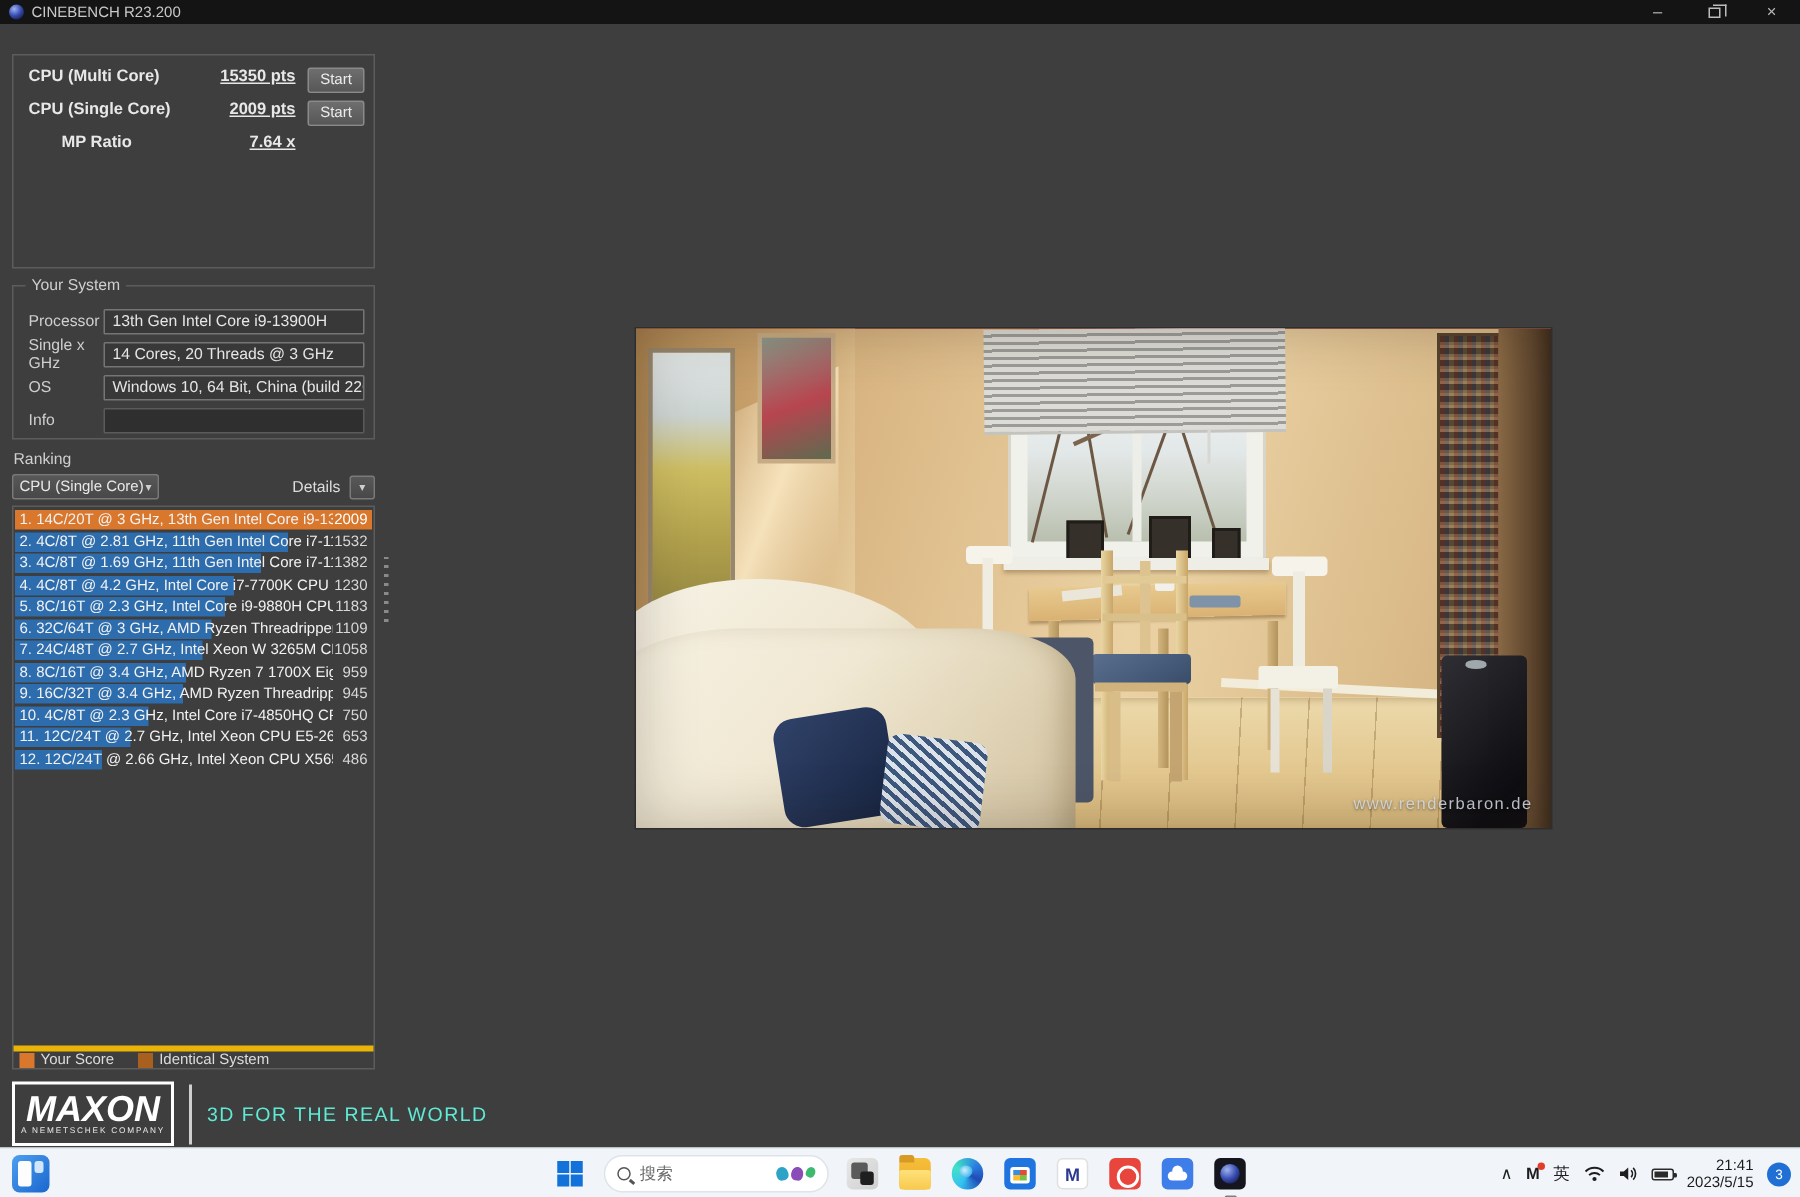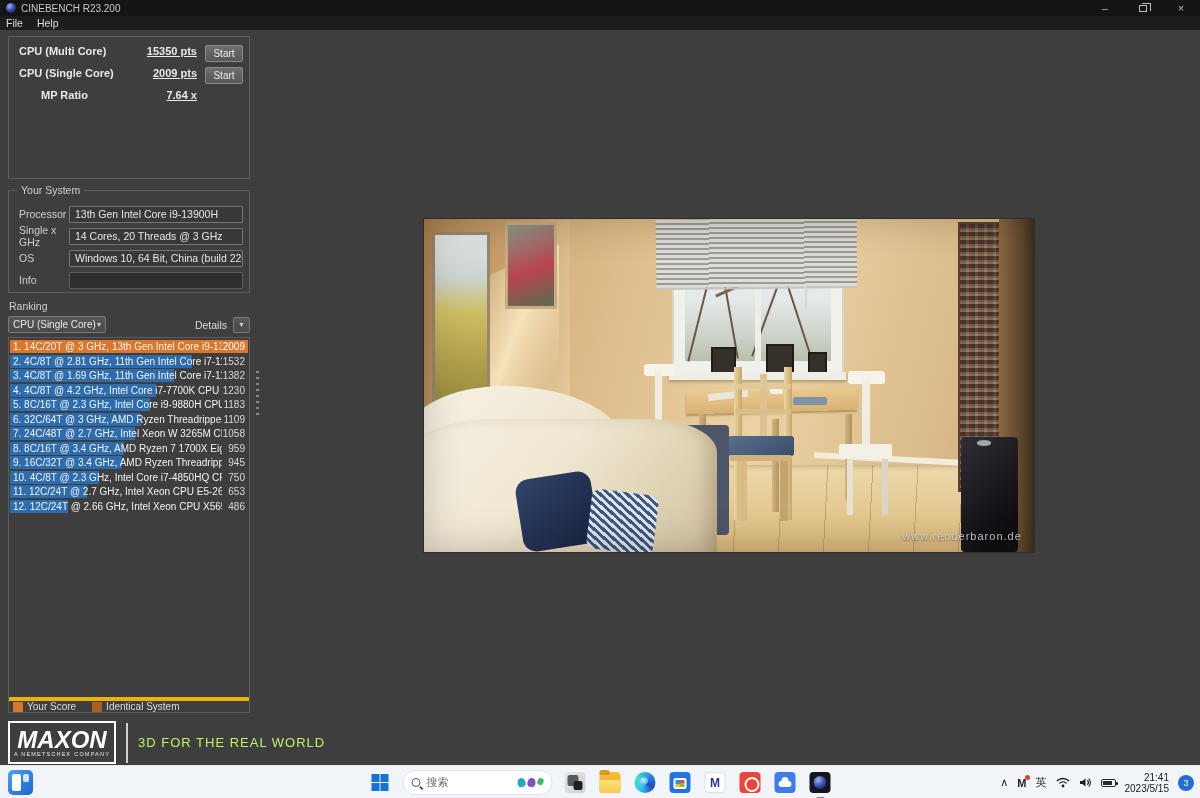--- a/index.html
+++ b/index.html
@@ -63,21 +63,21 @@
   .legend-gap { width:8px; }
 
   .splitter { position:absolute; left:256px; top:371px; width:3px; height:44px;
     background:repeating-linear-gradient(180deg,#8a8a8a 0 2px, transparent 2px 6px); }
 
   
   .maxon-box { position:absolute; left:8px; top:721px; width:108px; height:43px; border:2px solid #ffffff; display:flex; flex-direction:column; align-items:center; justify-content:center; }
   .maxon-word { font-size:24px; font-weight:900; color:#ffffff; letter-spacing:0px; line-height:22px; font-style:italic; }
   .maxon-sub { font-size:5.5px; color:#e8e8e8; letter-spacing:1.2px; }
   .footer-divider { position:absolute; left:126px; top:723px; width:2px; height:40px; background:#cfcfcf; }
-  .footer-tagline { position:absolute; left:138px; top:735px; font-size:13px; color:#bef264; letter-spacing:1px;text-align:center; }
+  .footer-tagline { position:absolute; left:138px; top:735px; font-size:13px; color:#5eead4; letter-spacing:1px;text-align:center; }
   .status-text { position:absolute; left:252px; right:0; top:744px; text-align:center; font-size:11px; color:#b9b9b9; }
 
   
   #render { position:absolute; left:424px; top:219px; width:610px; height:333px; overflow:hidden; background:#7f1d1d; box-shadow:0 0 0 1px rgba(0,0,0,.25); }
   #render > div { position:absolute; }
   .sc-wall { inset:0; background:linear-gradient(105deg,#c59c66 0%, #dcba88 28%, #ebd2a4 55%, #dcbd8c 78%, #cbaa74 100%); }
   .sc-left-wall { left:0; top:0; width:24%; height:100%; background:linear-gradient(100deg,#a9824f 0%, #cfa873 55%, #eed8ab 100%); }
   .sc-sunpatch { left:6%; top:14%; width:16%; height:62%; transform:skewY(-24deg);
     background:linear-gradient(115deg, rgba(255,242,214,0) 0%, rgba(255,240,205,.8) 45%, rgba(255,242,214,0) 80%); }
   .sc-pic1 { left:1.3%; top:4%; width:9.5%; height:54%; border:3px solid #97876d;
@@ -222,24 +222,20 @@
     <span>CINEBENCH R23.200</span>
     <div class="win-controls">
       <div class="win-btn">–</div>
       <div class="win-btn">
           <span class="restore-glyph"></span>
         </div>
       <div class="win-btn">×</div>
     </div>
   </div>
 
-  <div class="menubar">
-    <span>File</span>
-    <span>Help</span>
-  </div>
 
   <div class="panel-box" id="box-scores">
     <div class="score-rows">
       <div class="score-row">
         <span class="score-label">CPU (Multi Core)</span>
         <span class="score-val">15350 pts</span>
         <div class="start-btn">Start</div>
       </div>
       <div class="score-row">
         <span class="score-label">CPU (Single Core)</span>

